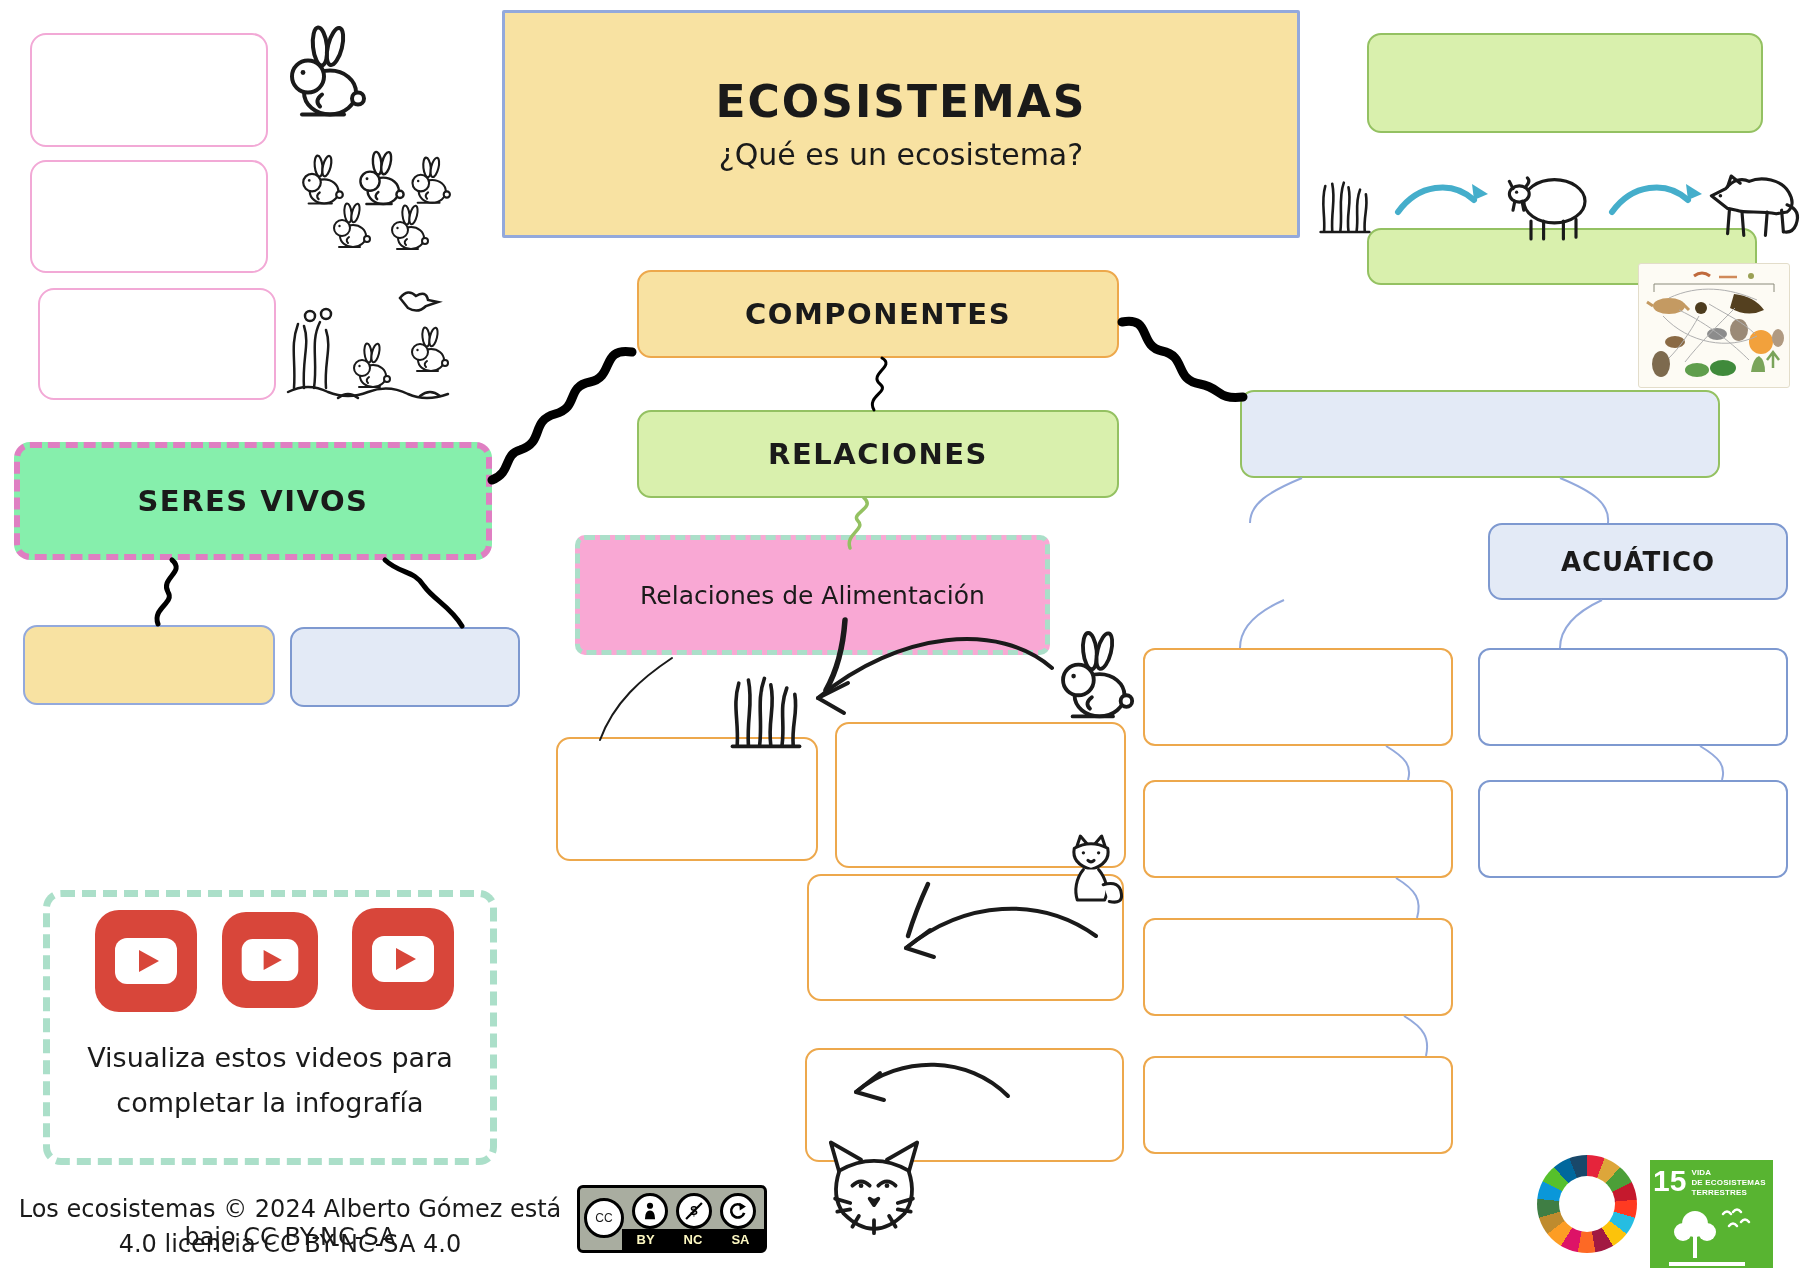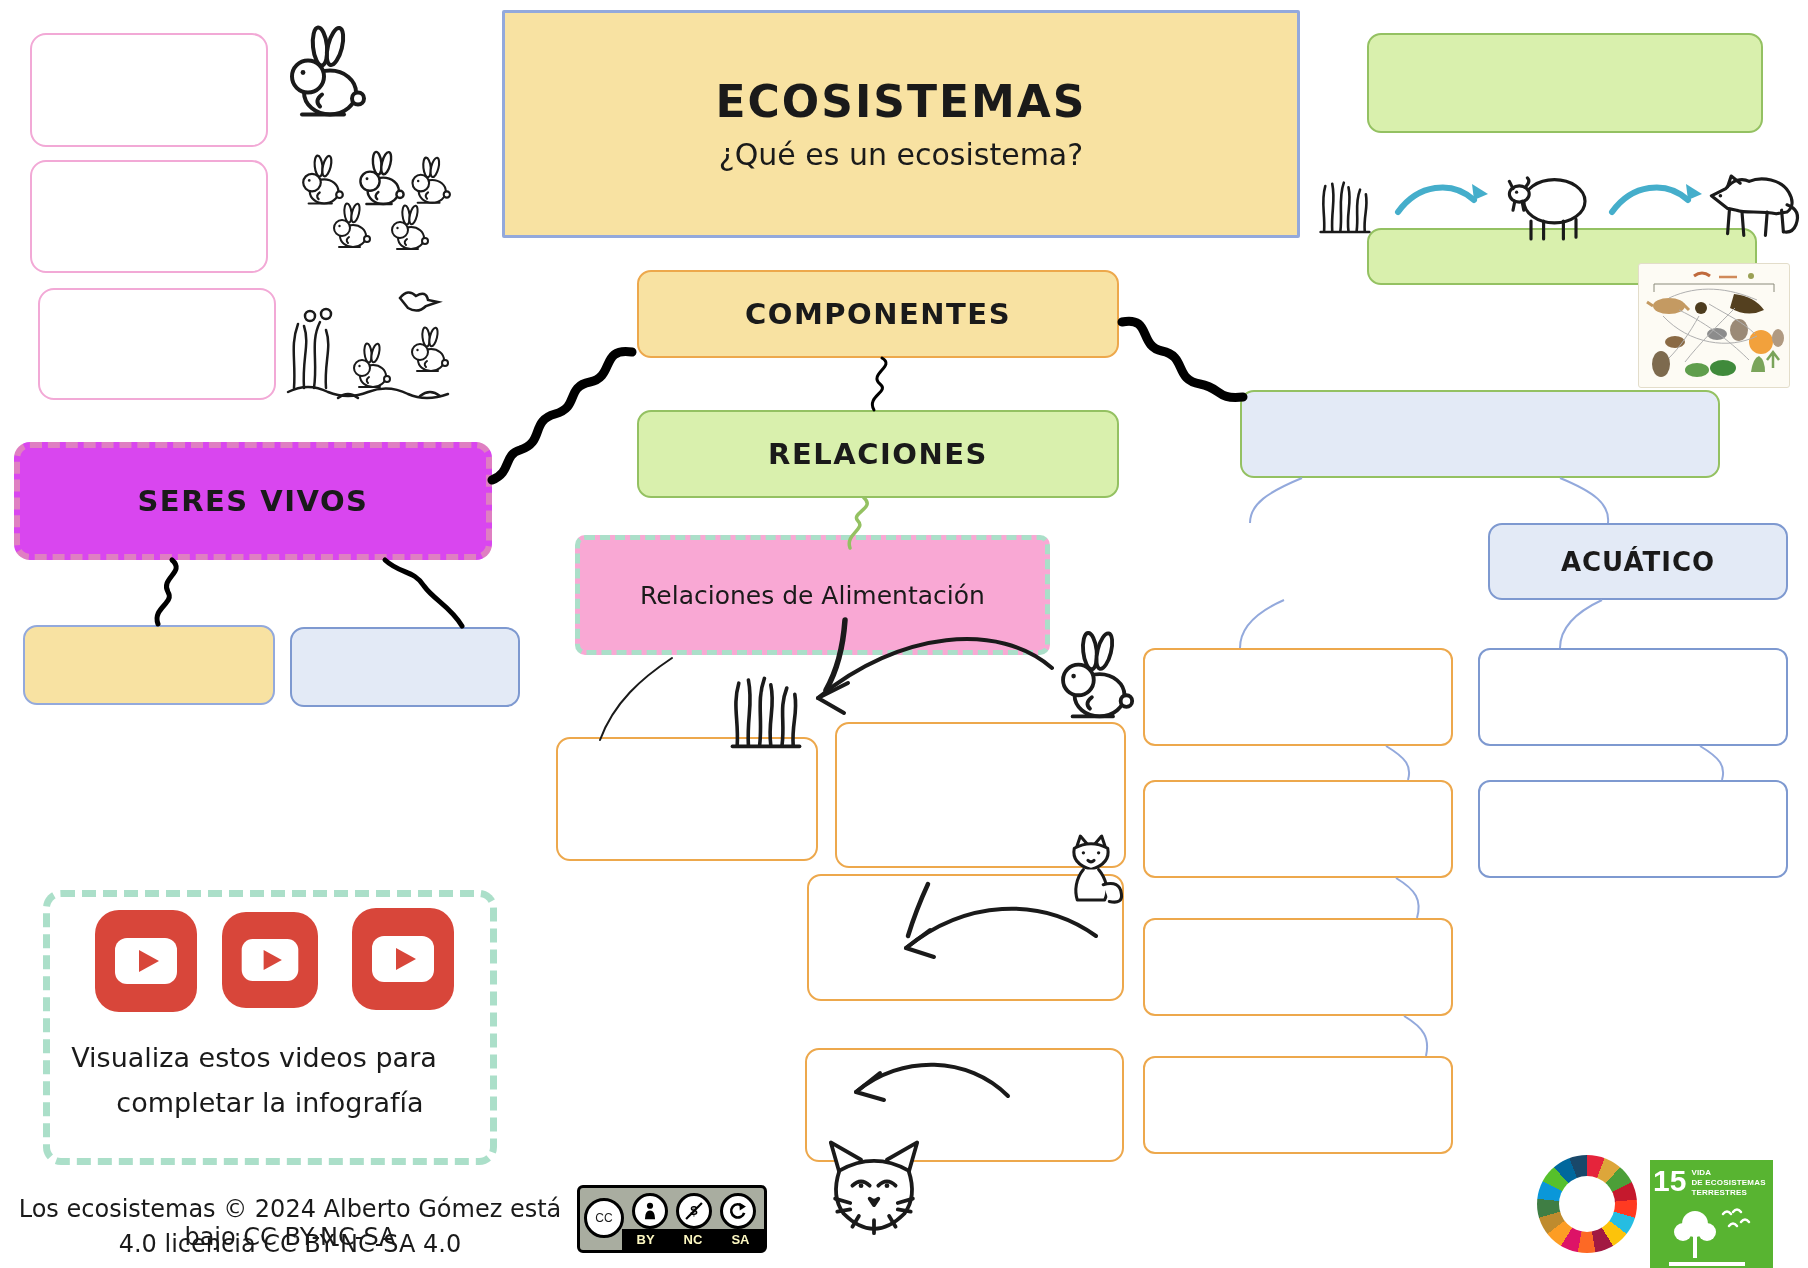--- a/index.html
+++ b/index.html
@@ -6,21 +6,21 @@
   #canvas{position:relative;width:1808px;height:1268px;background:#fff;overflow:hidden;
           font-family:"DejaVu Sans",sans-serif;color:#1a1a1a;}
   .abs{position:absolute;}
   .box{position:absolute;box-sizing:border-box;border-radius:14px;}
   .ctr{display:flex;align-items:center;justify-content:center;text-align:center;}
   
   .pinkblank{background:#fff;border:2.5px solid #f2a9d6;border-radius:16px;}
   .yellowfill{background:#f8e2a2;}
   .greenfill{background:#d9f0ad;}
   .bluefill{background:#e3eaf6;text-align:right;}
-  .pinkfill{background:#d946ef;}
+  .pinkfill{background:#86efac;}
   .orangeborder{border:2px solid #eda84c;background:#fff;}
   .blueborder{border:2px solid #7e99d0;background:#fff;}
   .greenborder{border:2px solid #94c162;}
   .title-main{font-size:44px;font-weight:700;letter-spacing:2px;}
   .title-sub{font-size:30px;font-weight:500;}
   .nodelabel{font-size:29px;font-weight:700;letter-spacing:1.5px;}
   .nodelabel-sm{font-size:26px;font-weight:700;letter-spacing:1px;}
   .handtext{font-size:25px;font-weight:500;}
   svg{display:block;}
   .iconwrap{position:absolute;}
@@ -279,21 +279,21 @@
         <rect width="62" height="46" rx="12" fill="#fff"></rect>
         <path d="M24,12 L44,23 L24,34 Z" fill="#d8463a"></path>
       </svg>
   </div>
   <div class="yt" style="left:352px;top:908px;">
     <svg width="62" height="46" viewBox="0 0 62 46">
         <rect width="62" height="46" rx="12" fill="#fff"></rect>
         <path d="M24,12 L44,23 L24,34 Z" fill="#d8463a"></path>
       </svg>
   </div>
-  <div class="abs ctr" style="left:44px;top:1035px;width:420px;height:44px;text-align:right;">
+  <div class="abs ctr" style="left:60px;top:1035px;width:420px;height:44px;text-align:right;">
     <span class="handtext" style="font-size:27px;">Visualiza estos videos para</span>
   </div>
   <div class="abs ctr" style="left:60px;top:1080px;width:420px;height:44px;">
     <span class="handtext" style="font-size:27px;">completar la infografía</span>
   </div>
 
   <div class="license-line" style="top:1195px;">Los ecosistemas © 2024 Alberto Gómez está bajo CC BY-NC-SA</div>
   <div class="license-line" style="top:1230px;">4.0 licencia CC BY-NC-SA 4.0</div>
 
   <div id="cc-badge">

